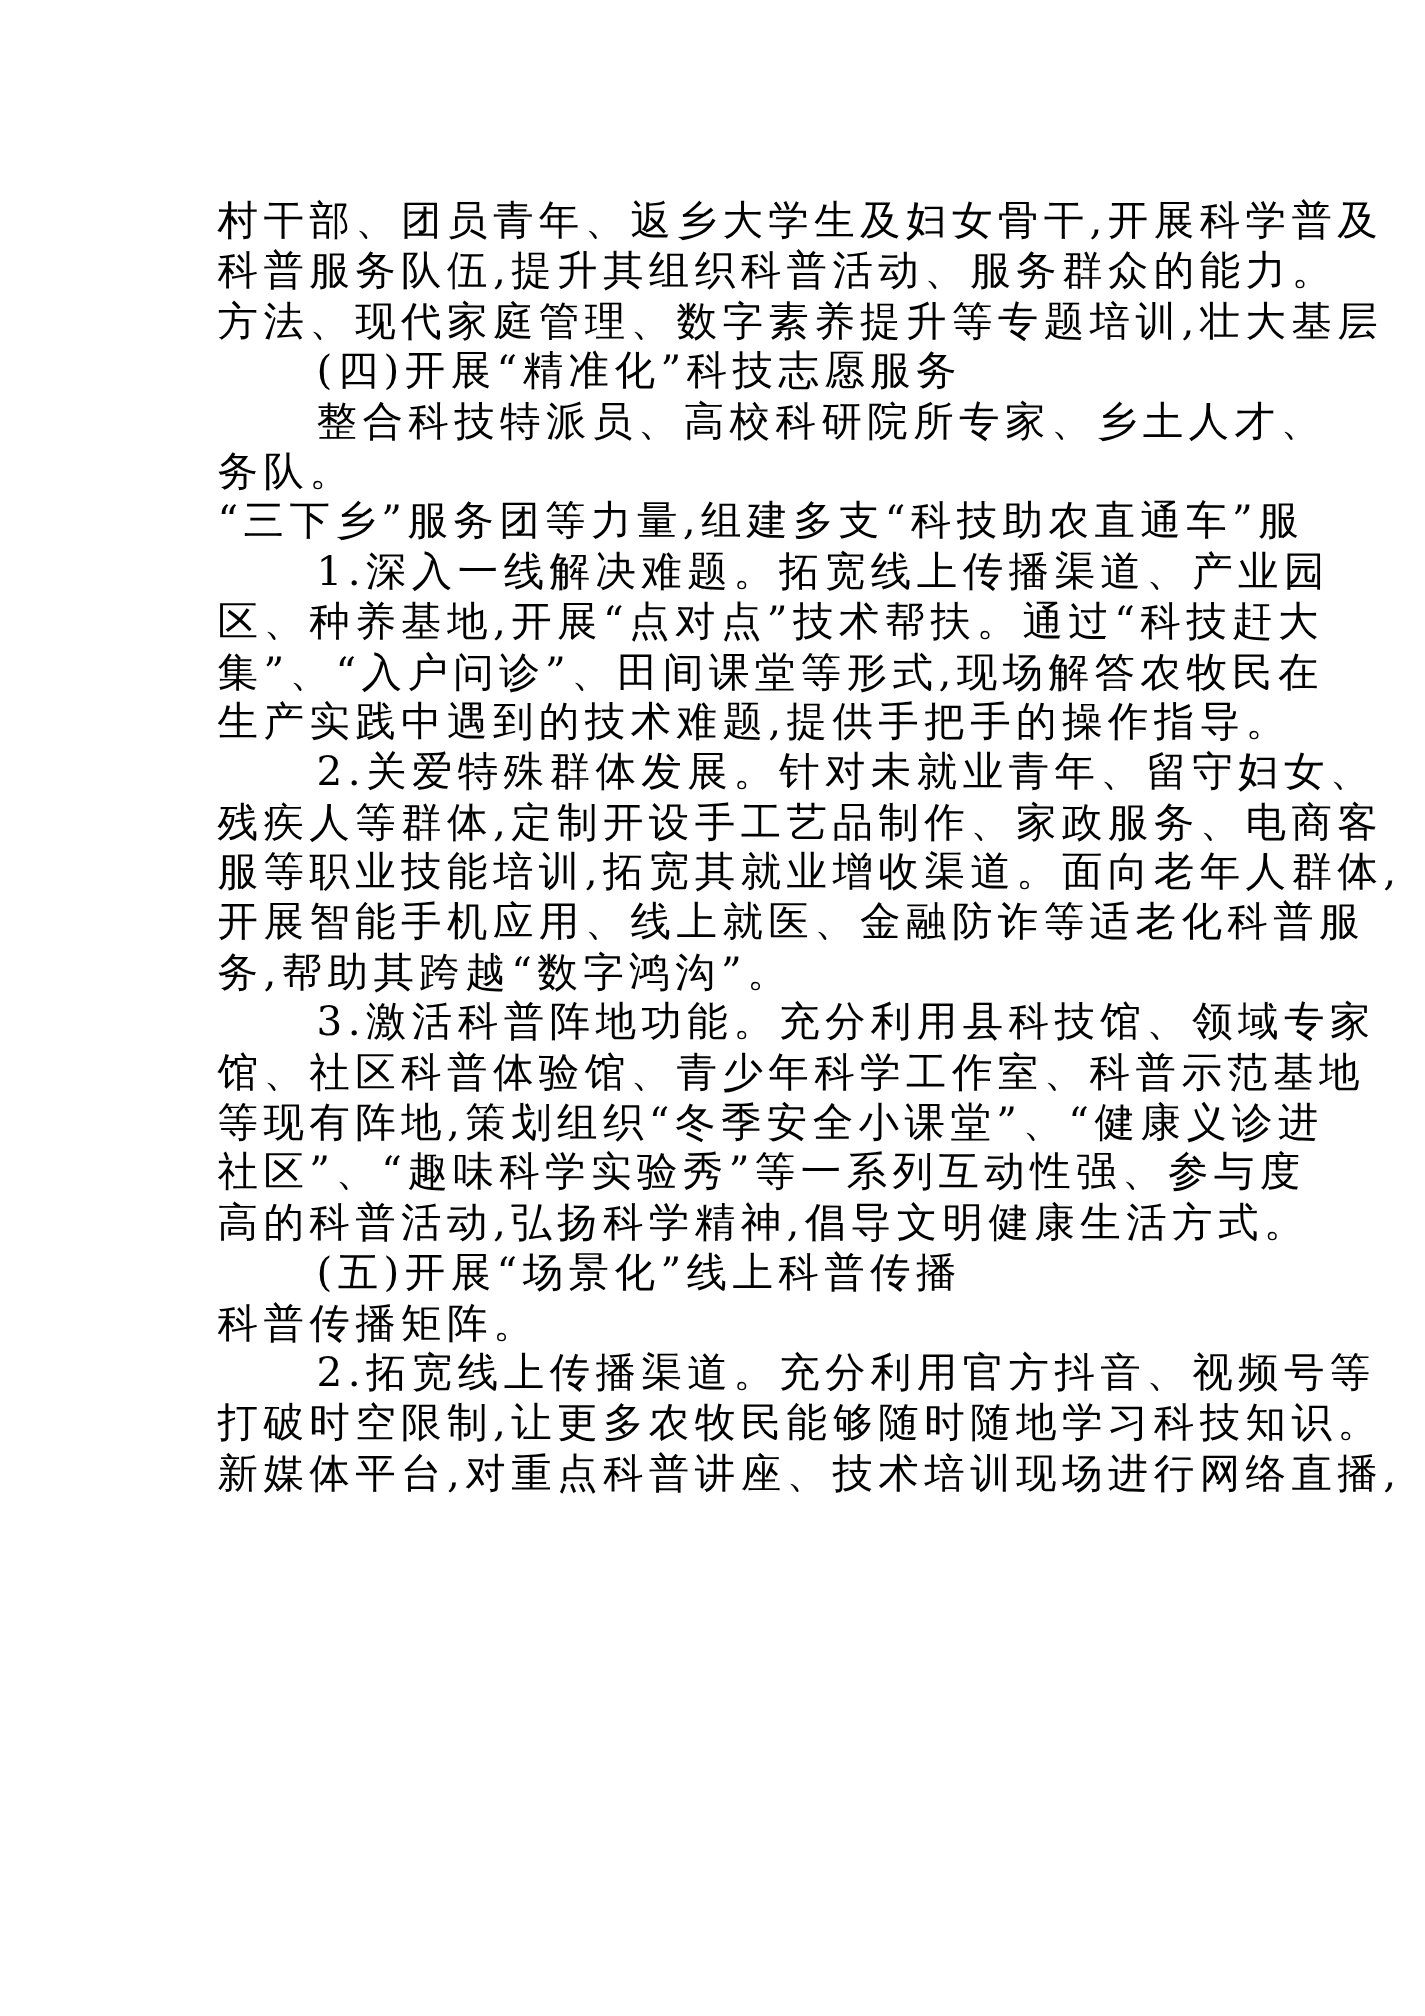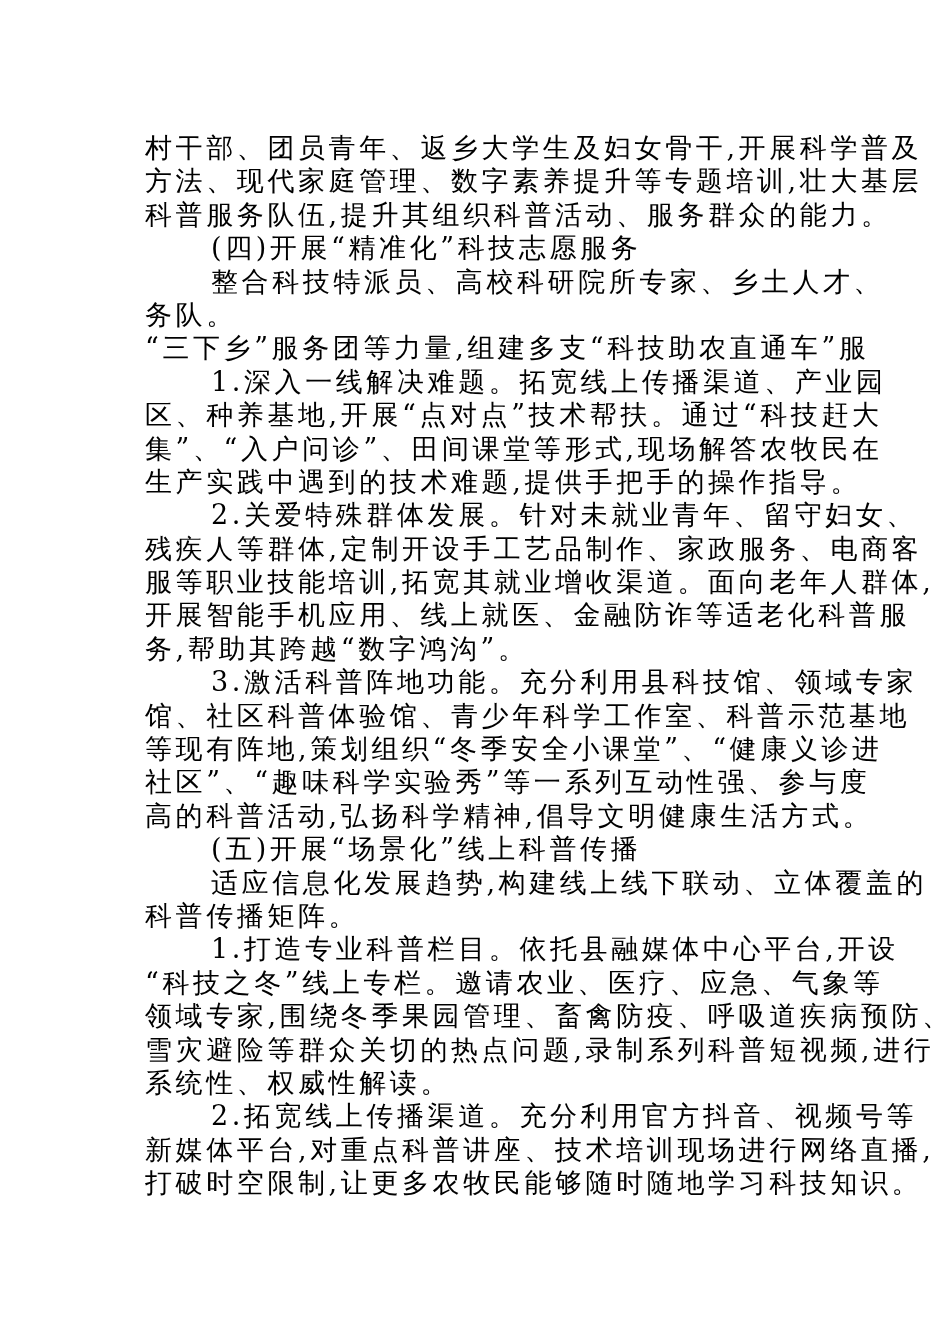--- a/index.html
+++ b/index.html
@@ -41,22 +41,22 @@
     font-weight: normal;
   }
 </style>
 </head>
 <body>
 
 <div class="page">
 
   <div>
     <span class="line">村干部、团员青年、返乡大学生及妇女骨干,开展科学普及</span>
+    <span class="line last">科普服务队伍,提升其组织科普活动、服务群众的能力。</span>
     <span class="line">方法、现代家庭管理、数字素养提升等专题培训,壮大基层</span>
-    <span class="line last">科普服务队伍,提升其组织科普活动、服务群众的能力。</span>
   </div>
 
   <div>
     <span class="line last indent">(四)开展“精准化”科技志愿服务</span>
   </div>
 
   <div>
     <span class="line indent">整合科技特派员、高校科研院所专家、乡土人才、</span>
     <span class="line last">务队。</span>
     <span class="line">“三下乡”服务团等力量,组建多支“科技助农直通车”服</span>
@@ -83,31 +83,23 @@
     <span class="line">等现有阵地,策划组织“冬季安全小课堂”、“健康义诊进</span>
     <span class="line">社区”、“趣味科学实验秀”等一系列互动性强、参与度</span>
     <span class="line last">高的科普活动,弘扬科学精神,倡导文明健康生活方式。</span>
   </div>
 
   <div>
     <span class="line last indent">(五)开展“场景化”线上科普传播</span>
   </div>
 
   <div>
-    <span class="line indent">适应信息化发展趋势,构建线上线下联动、立体覆盖的</span>
     <span class="line last">科普传播矩阵。</span>
   </div>
 
-  <div>
-    <span class="line indent"><span class="bold">1.打造专业科普栏目。</span><span>依托县融媒体中心平台,开设</span></span>
-    <span class="line">“科技之冬”线上专栏。邀请农业、医疗、应急、气象等</span>
-    <span class="line">领域专家,围绕冬季果园管理、畜禽防疫、呼吸道疾病预防、</span>
-    <span class="line">雪灾避险等群众关切的热点问题,录制系列科普短视频,进行</span>
-    <span class="line last">系统性、权威性解读。</span>
-  </div>
 
   <div>
     <span class="line indent"><span class="bold">2.拓宽线上传播渠道。</span><span>充分利用官方抖音、视频号等</span></span>
+    <span class="line last">打破时空限制,让更多农牧民能够随时随地学习科技知识。</span>
     <span class="line">新媒体平台,对重点科普讲座、技术培训现场进行网络直播,</span>
-    <span class="line last">打破时空限制,让更多农牧民能够随时随地学习科技知识。</span>
   </div>
 
 </div>
 
 </body></html>

